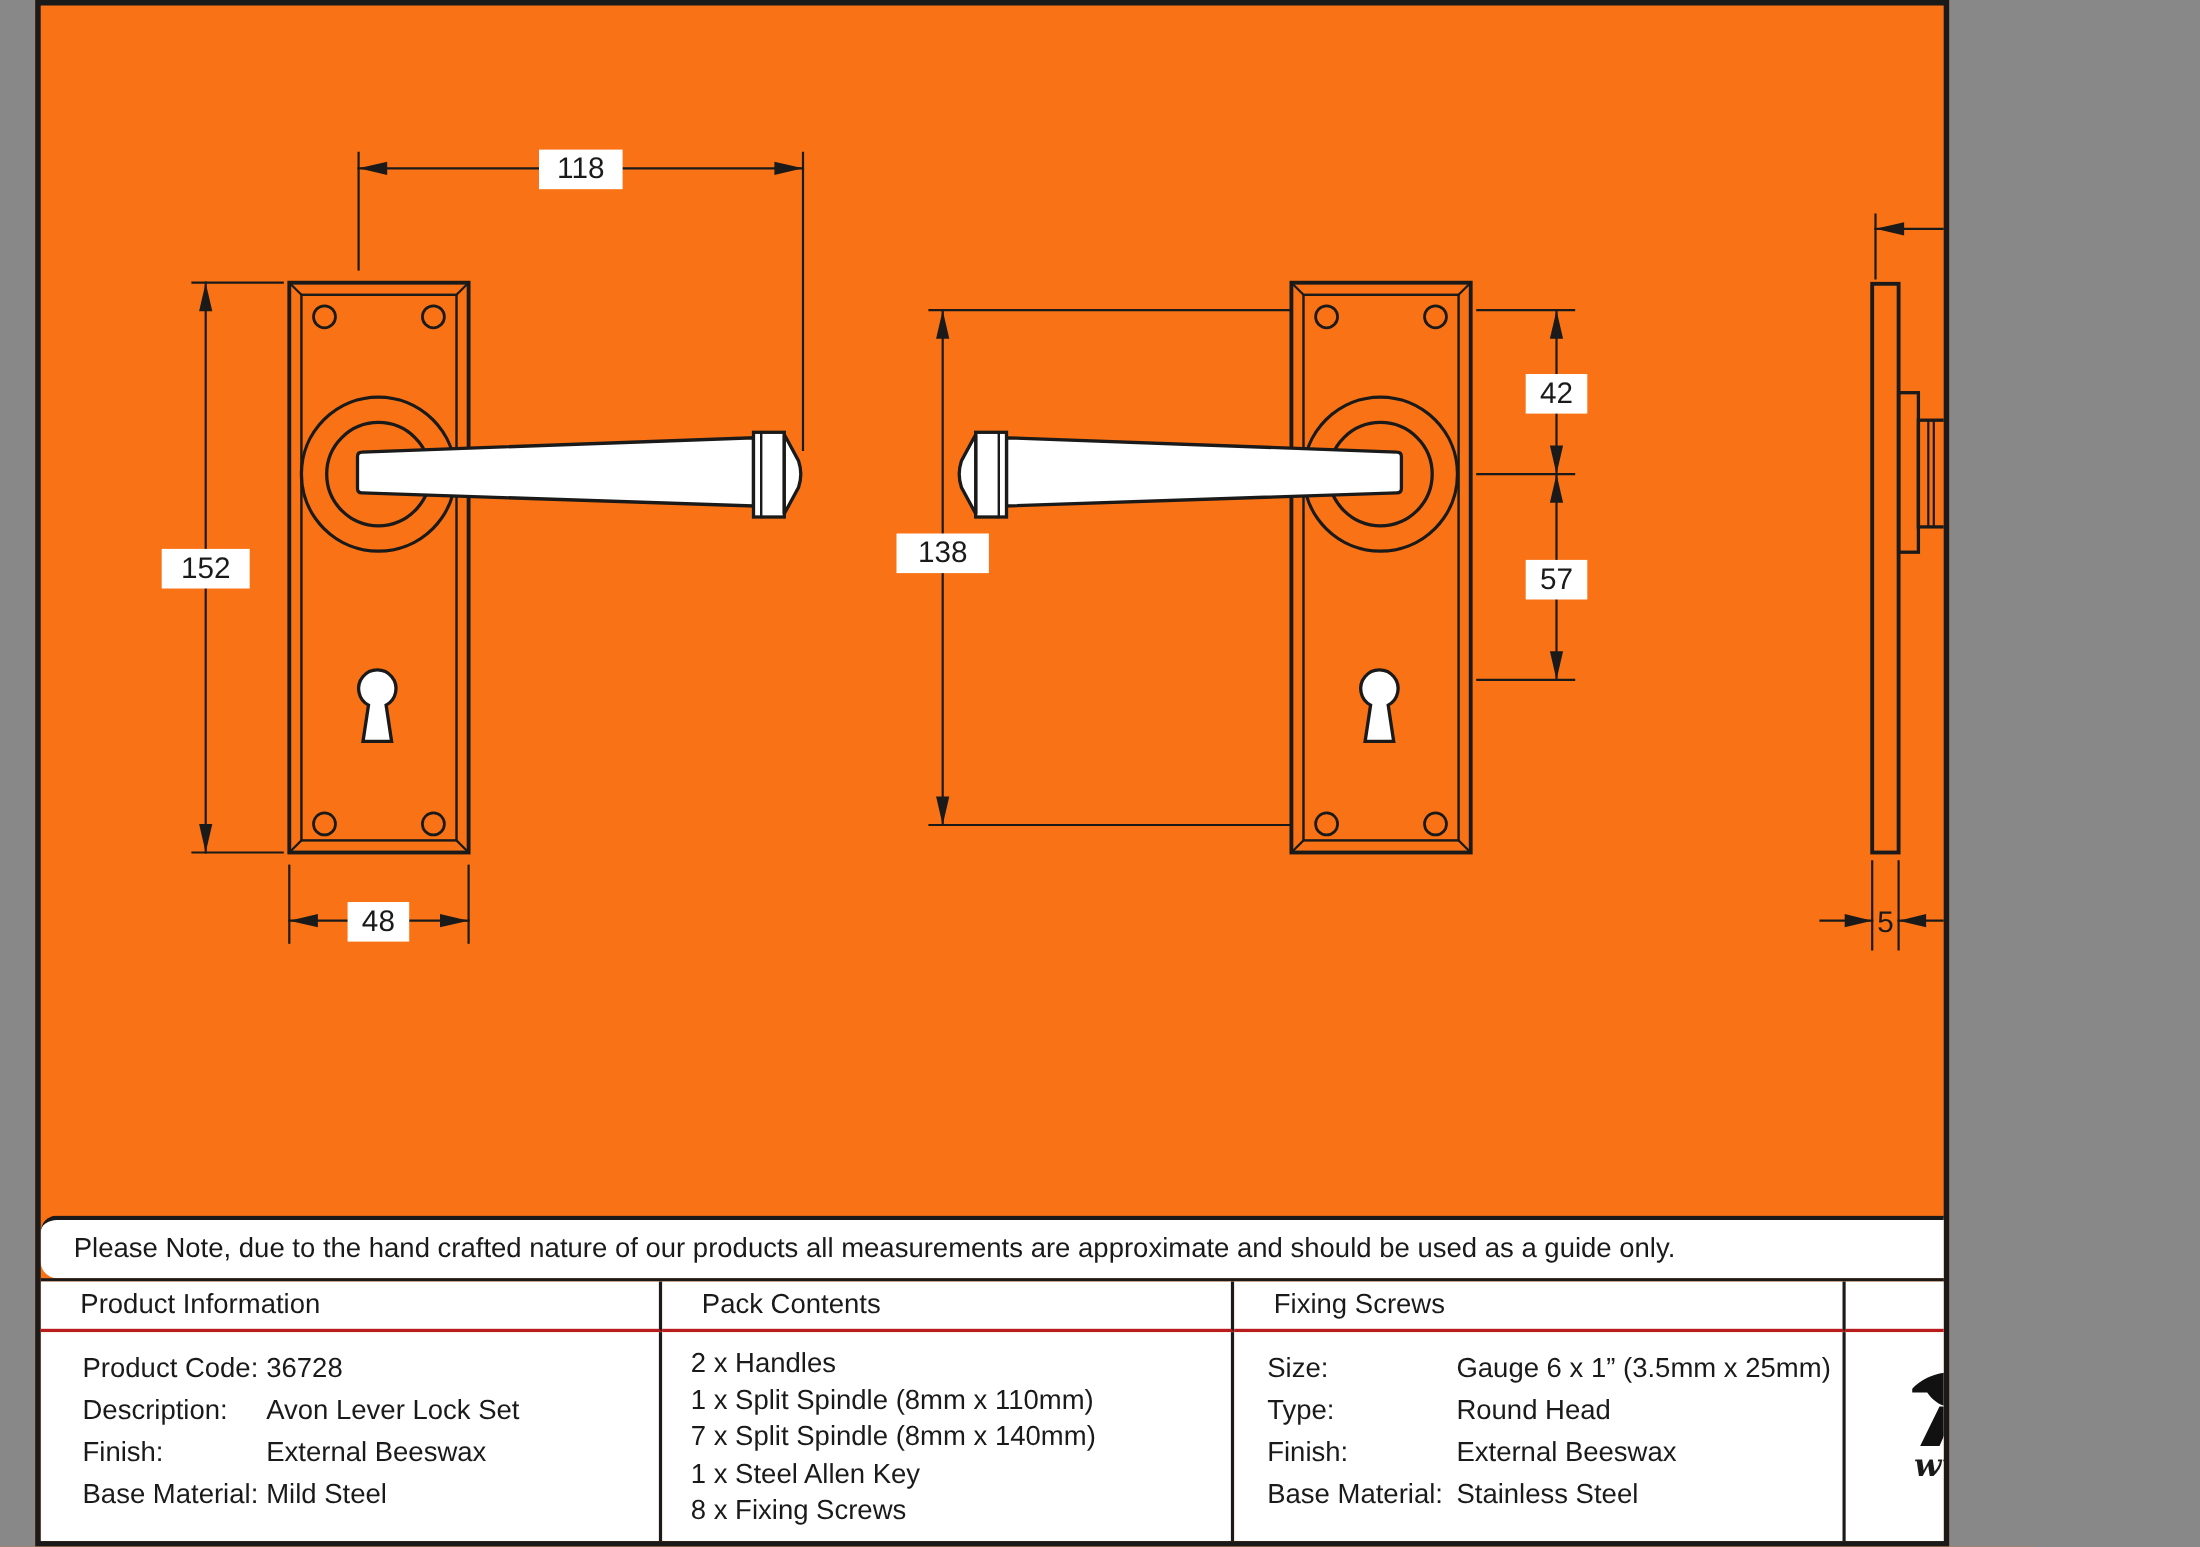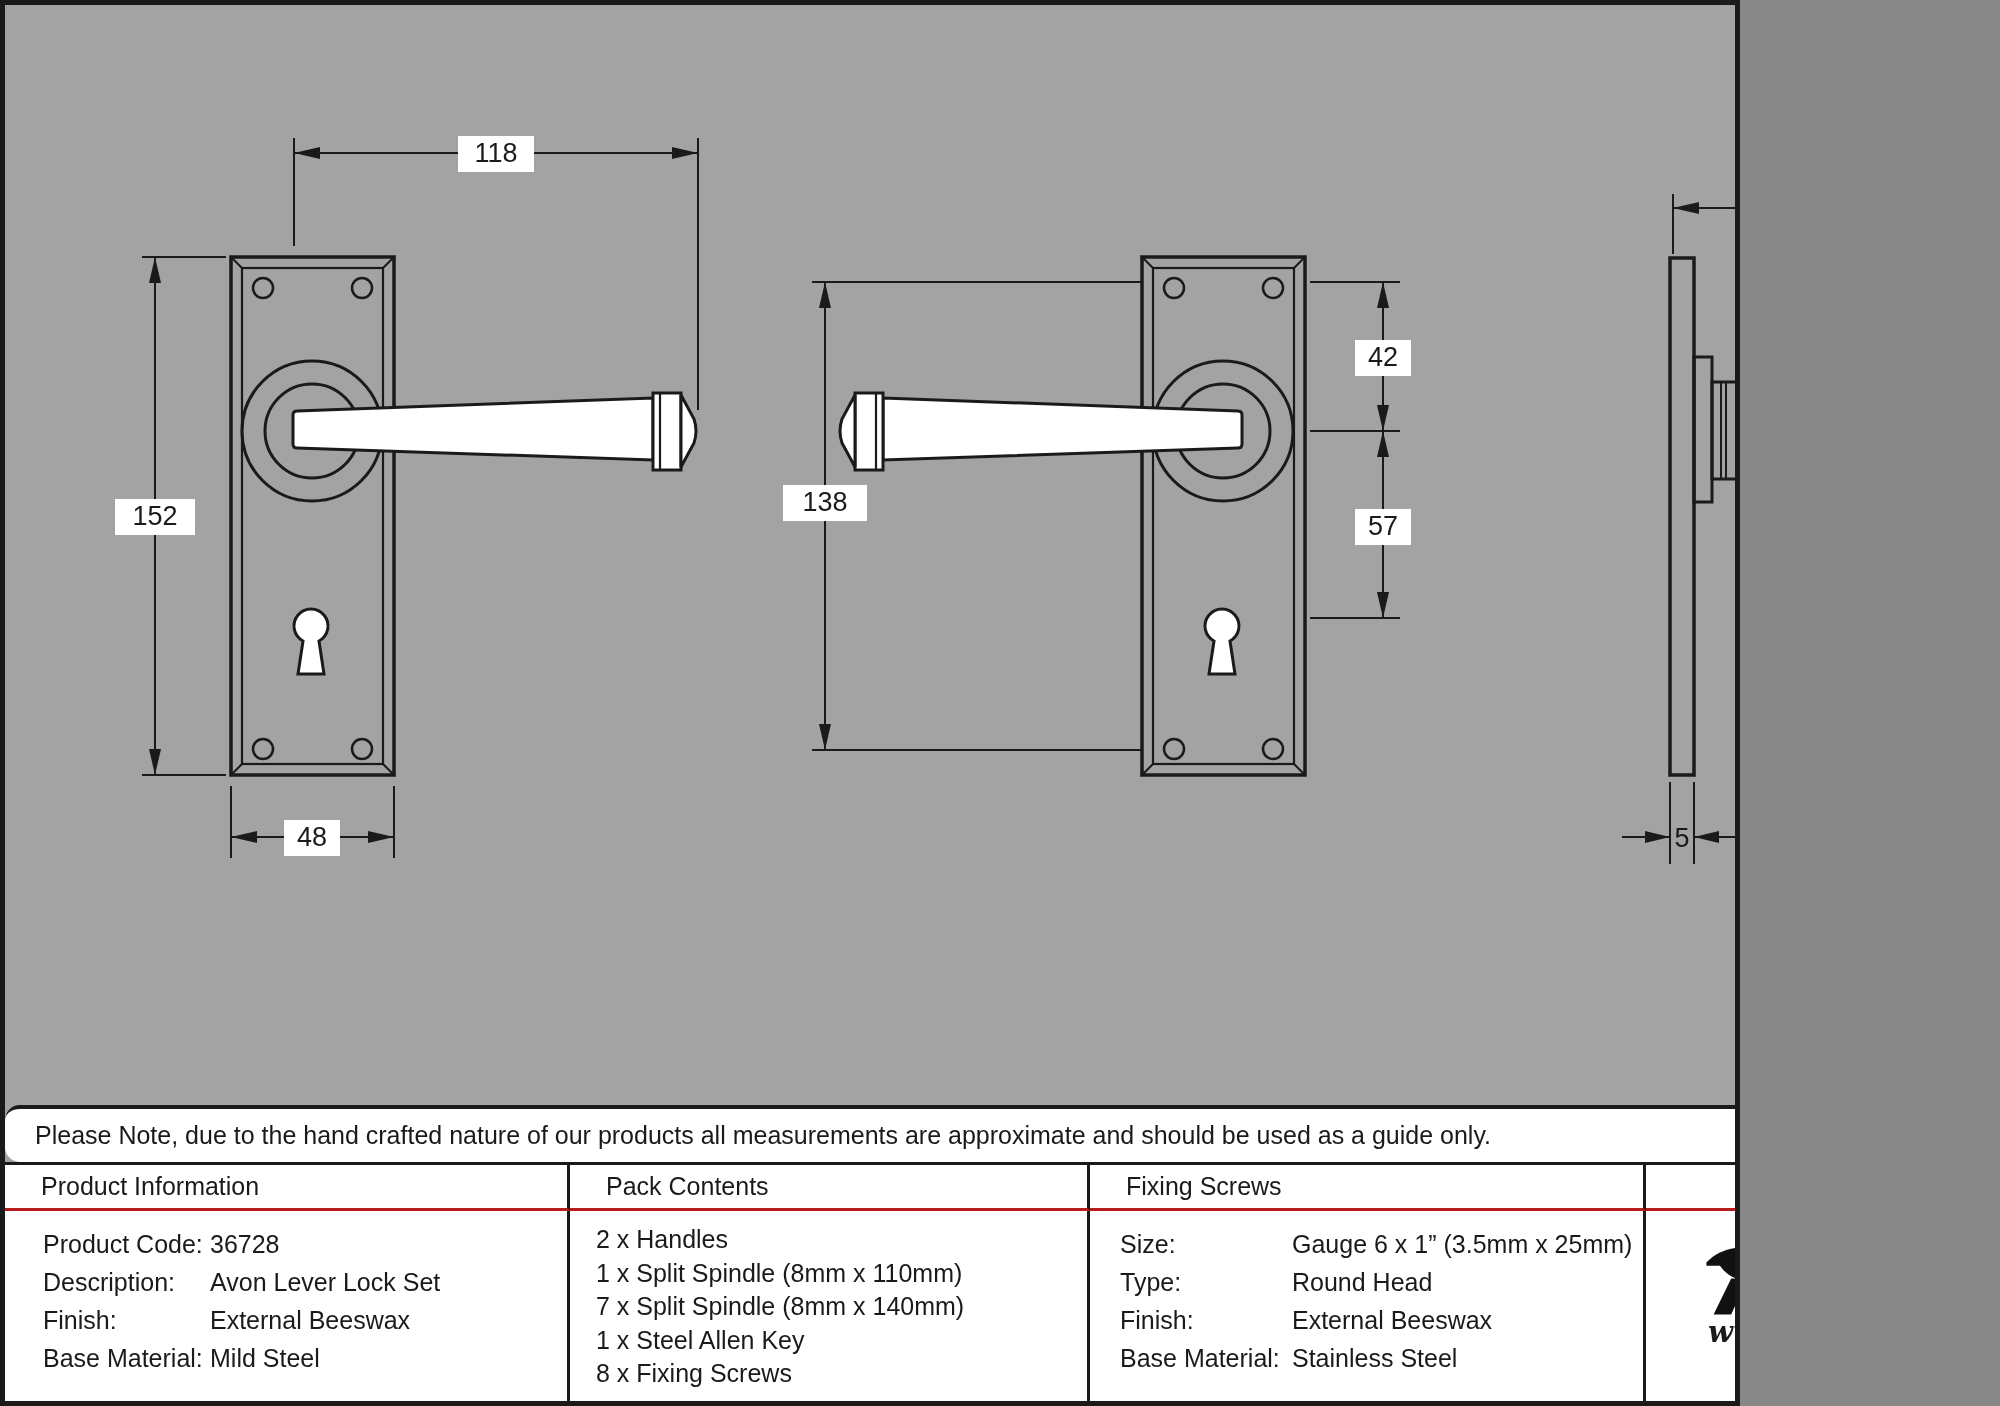--- a/index.html
+++ b/index.html
@@ -1,19 +1,19 @@
 <!DOCTYPE html>
 <html><head>
 <meta charset="utf-8">
 <style>
   html,body{margin:0;padding:0;background:#888;}
   .page{
     position:relative;width:1740px;height:1406px;box-sizing:border-box;
-    border:5px solid #1a1a1a;background:#a3a3a3;color:#1a1a1a;
-    font-family:"Liberation Sans",sans-serif;overflow:hidden;
+    border:5px solid #1a1a1a;background:#f97316;color:#1a1a1a;
+    font-family:"Liberation Sans",sans-serif;overflow:hidden;margin-left:32px;
   }
   .drawing-svg{position:absolute;top:0;left:0;}
   svg text{font-family:"Liberation Sans",sans-serif;font-size:27px;fill:#1a1a1a;}
   .note-band{
     position:absolute;top:1100px;left:0;width:1990px;height:57px;box-sizing:border-box;
     border-top:4px solid #1a1a1a;display:flex;align-items:center;
     padding-left:30px;font-size:25px;background:#fff;border-radius:15px;
   }
   .spec-table{
     position:absolute;top:1157px;left:0;width:1990px;bottom:0;box-sizing:border-box;

